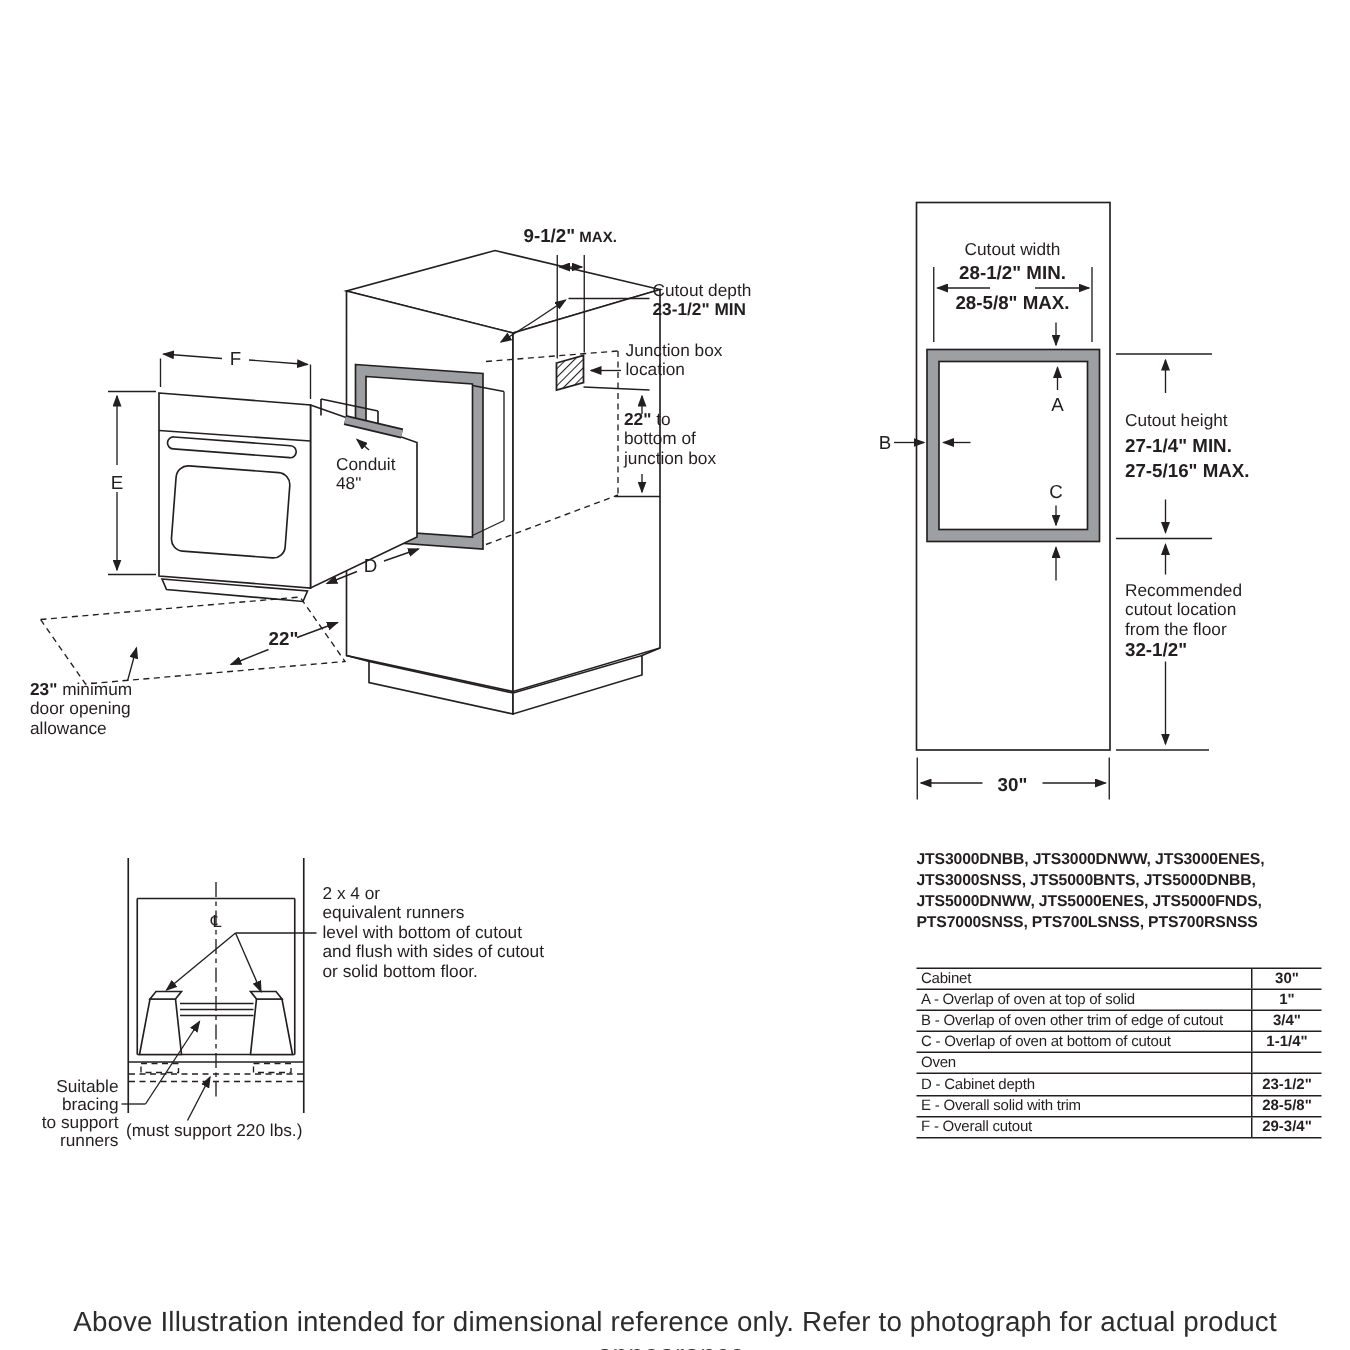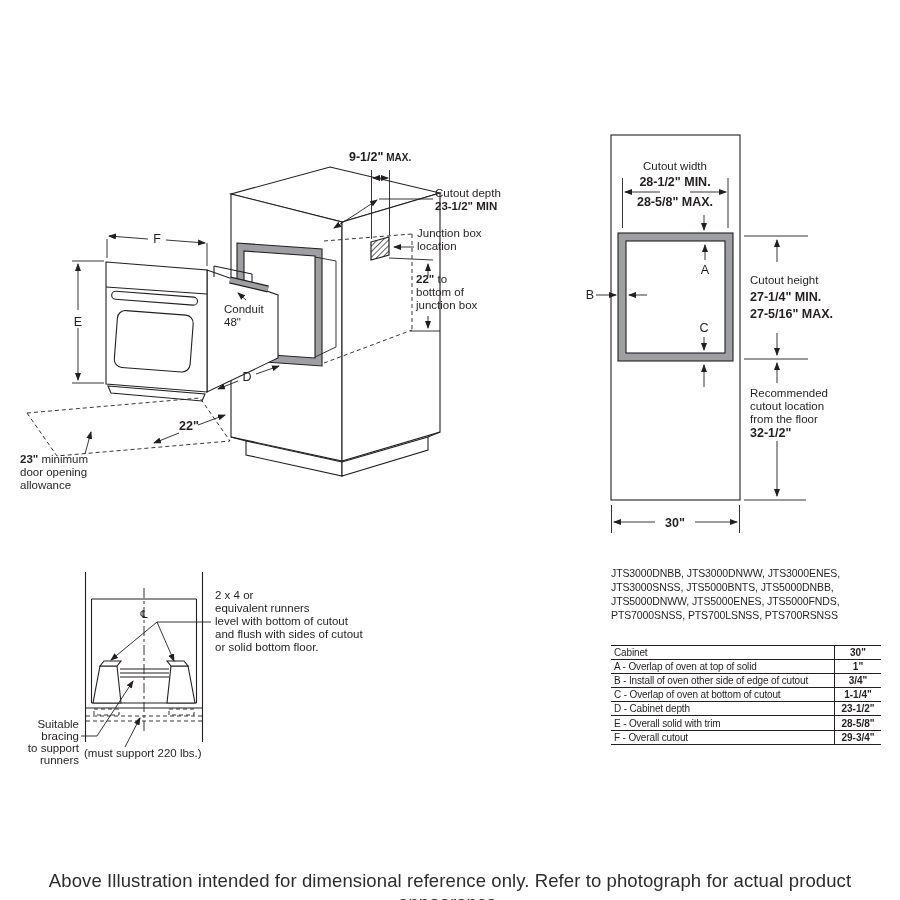--- a/index.html
+++ b/index.html
@@ -11,21 +11,21 @@
   .t12{font-size:12.5px;}
   .b{font-weight:bold;}
   .small{font-size:10px;}
   .cl-sym{font-family:"DejaVu Sans", sans-serif;font-size:11px;}
   .ln{stroke:#231f20;stroke-width:1.1;fill:none;}
   .lnthin{stroke:#231f20;stroke-width:0.9;fill:none;}
   .dash{stroke:#231f20;stroke-width:0.9;fill:none;stroke-dasharray:4 3;}
   .dashdot{stroke:#231f20;stroke-width:0.9;fill:none;stroke-dasharray:10 3 3 3;}
   .wh{fill:#ffffff;stroke:#231f20;stroke-width:1.1;}
   .models-list{position:absolute;left:611px;top:566px;width:260px;
-    font-size:10.5px;font-weight:normal;line-height:14px;letter-spacing:-0.1px;}
+    font-size:10.5px;font-weight:bold;line-height:14px;letter-spacing:-0.1px;}
   .spec-table{position:absolute;left:611px;top:645px;width:270px;
     border-top:1.2px solid #231f20;font-size:10px;}
   .spec-table .tr{display:flex;border-bottom:1.2px solid #231f20;height:13.1px;}
   .spec-table .td-label{flex:1;display:flex;align-items:center;padding-left:3px;
     letter-spacing:-0.15px;white-space:nowrap;overflow:hidden;}
   .spec-table .td-value{width:46px;border-left:1.2px solid #231f20;display:flex;
     align-items:center;justify-content:center;font-weight:bold;}
   .footer-caption{position:absolute;left:0;right:0;top:870px;text-align:center;
     font-size:18.5px;color:#2d2d2d;letter-spacing:0.1px;}
 </style>
@@ -302,28 +302,32 @@
 <div class="spec-table">
   <div class="tr">
     <div class="td-label">Cabinet</div>
     <div class="td-value">30"</div>
   </div>
   <div class="tr">
     <div class="td-label">A - Overlap of oven at top of solid</div>
     <div class="td-value">1"</div>
   </div>
   <div class="tr">
-    <div class="td-label">B - Install of oven other side of edge of cutout</div>
+    <div class="td-label">B - Overlap of oven other trim of edge of cutout</div>
     <div class="td-value">3/4"</div>
   </div>
   <div class="tr">
     <div class="td-label">C - Overlap of oven at bottom of cutout</div>
     <div class="td-value">1-1/4"</div>
   </div>
   <div class="tr">
+    <div class="td-label">Oven</div>
+    <div class="td-value"></div>
+  </div>
+  <div class="tr">
     <div class="td-label">D - Cabinet depth</div>
     <div class="td-value">23-1/2"</div>
   </div>
   <div class="tr">
     <div class="td-label">E - Overall solid with trim</div>
     <div class="td-value">28-5/8"</div>
   </div>
   <div class="tr">
     <div class="td-label">F - Overall cutout</div>
     <div class="td-value">29-3/4"</div>

